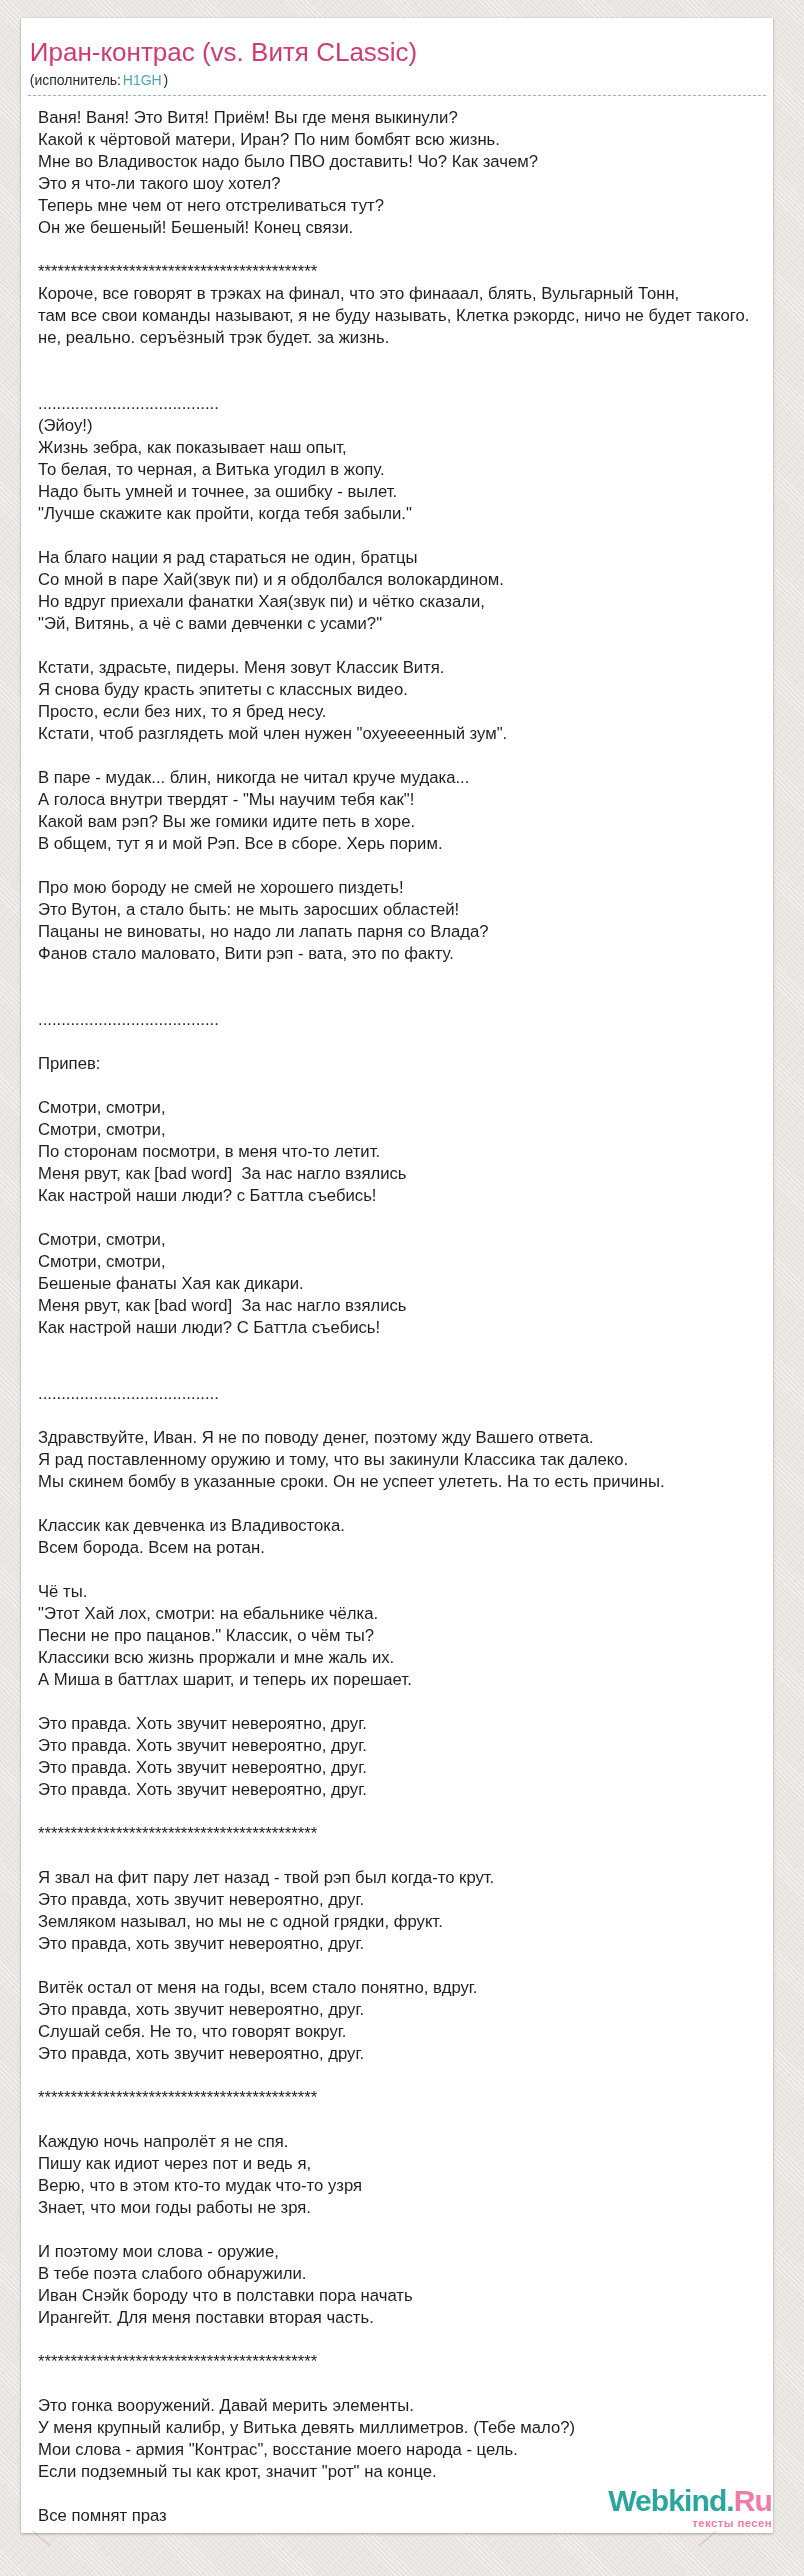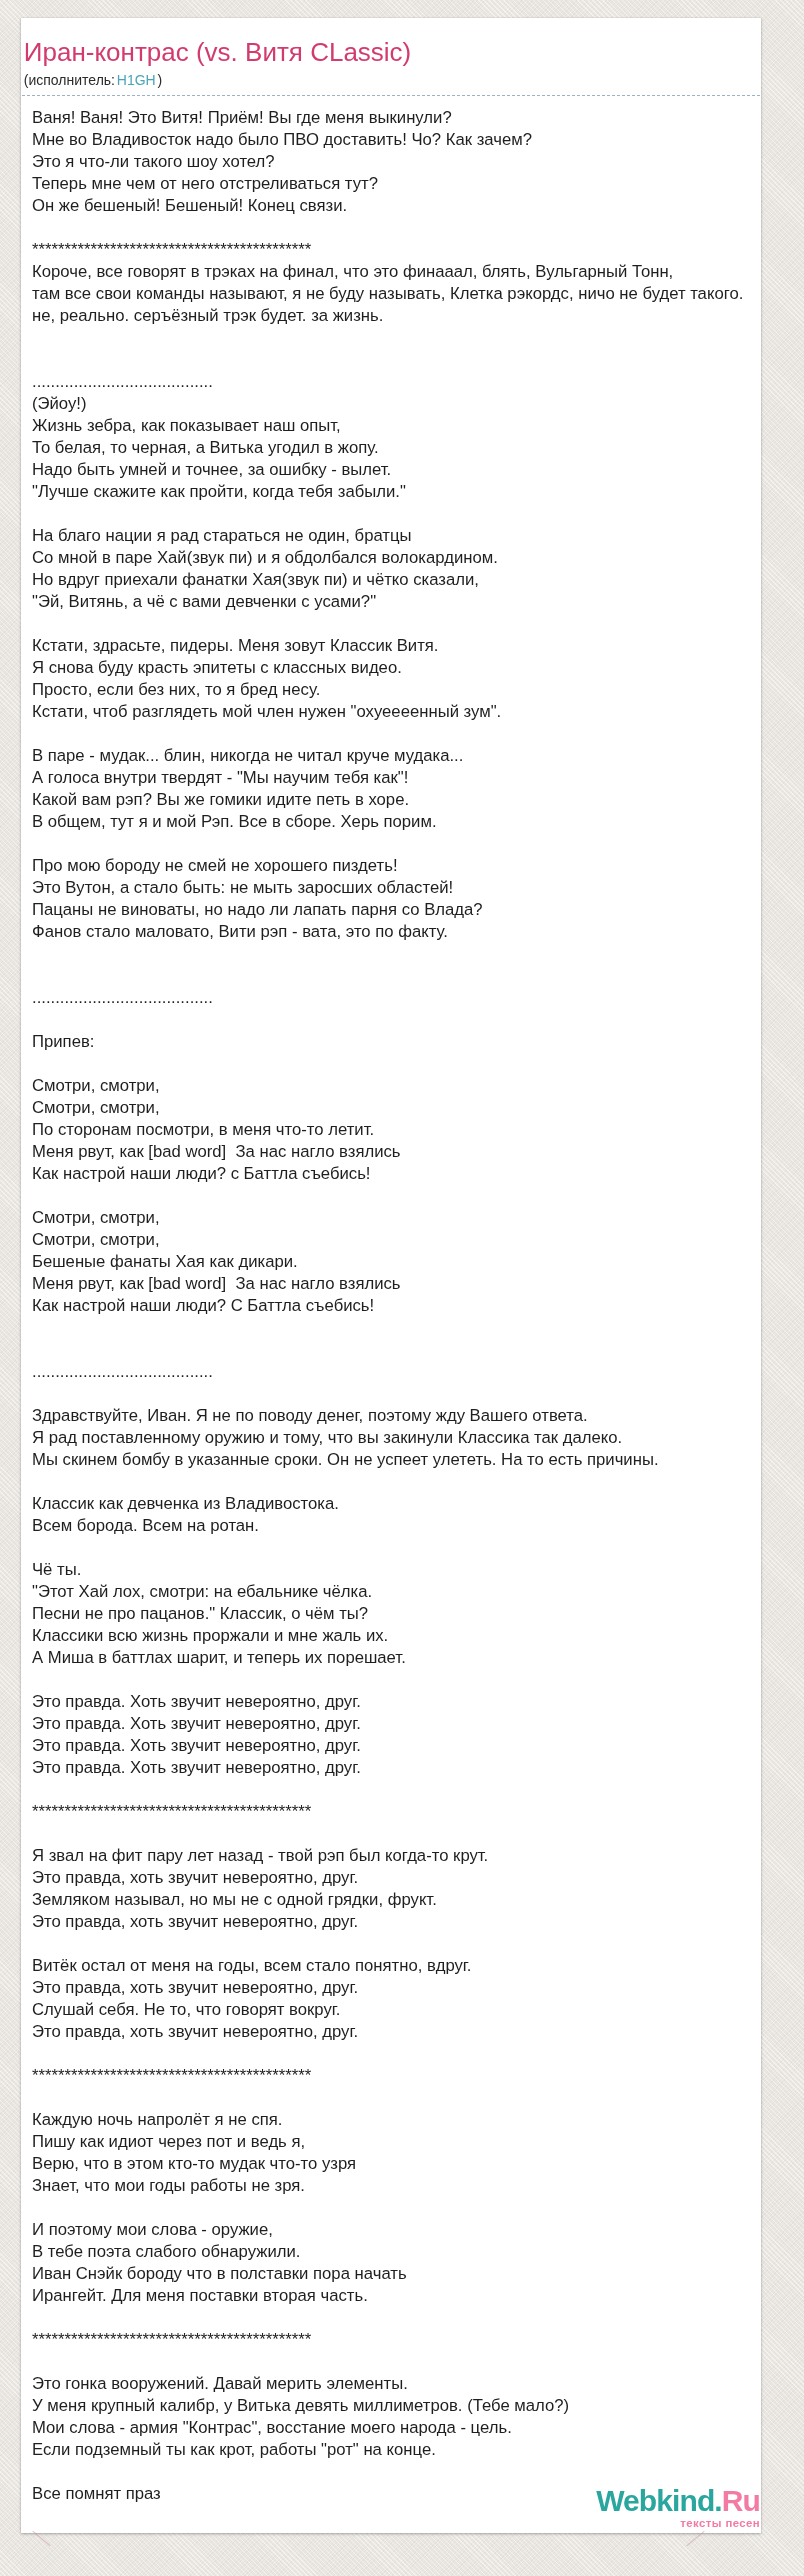--- a/index.html
+++ b/index.html
@@ -6,21 +6,21 @@
   body{
     width:804px;height:2576px;overflow:hidden;position:relative;
     font-family:"Liberation Sans", sans-serif;
     background-color:#eae7e2;
     background-image:
       repeating-linear-gradient(45deg, rgba(255,255,255,.45) 0 0.9px, transparent 0.9px 3.5px),
       repeating-linear-gradient(-45deg, rgba(0,0,0,.03) 0 0.9px, transparent 0.9px 2.6px);
   }
   .card{
     position:absolute;left:21px;top:17.5px;width:738px;min-height:2515px;
-    background:#ffffff;padding:0 1px;
+    background:#ffffff;padding:0 7px;
     box-shadow:0 0.9px 2.6px rgba(0,0,0,.28), 0 0 0.9px rgba(0,0,0,.2);
   }
   .header{padding-top:19px;padding-bottom:7px;border-bottom:0.9px dashed #9cb2c6;}
   h1{
     margin:0 0 5.3px 1.8px;font-size:26px;line-height:30px;font-weight:400;
     color:var(--title-color,#d33a6d);letter-spacing:0;
   }
   .artist{margin-left:1.8px;font-size:14px;color:#2b2b2b;}
   .artist-link{color:var(--link-color,#49a5b5);text-decoration:none;margin:0 1.8px;cursor:pointer;}
   .lyrics{margin-top:11.4px;margin-left:10px;color:#1f1f1f;font-size:16.7px;}
@@ -44,20 +44,21 @@
 <body>
 
 <div class="card">
   <div class="header">
     <h1>Иран-контрас (vs. Витя CLassic)</h1>
     <div class="artist"><span>(исполнитель:</span><a class="artist-link">H1GH</a><span>)</span></div>
   </div>
 
   <div class="lyrics" id="lyrics">
       <div class="line">Ваня! Ваня! Это Витя! Приём! Вы где меня выкинули?</div>
+      <div class="line">Какой к чёртовой матери, Иран? По ним бомбят всю жизнь.</div>
       <div class="line">Мне во Владивосток надо было ПВО доставить! Чо? Как зачем?</div>
       <div class="line">Это я что-ли такого шоу хотел?</div>
       <div class="line">Теперь мне чем от него отстреливаться тут?</div>
       <div class="line">Он же бешеный! Бешеный! Конец связи.</div>
       <div class="line"></div>
       <div class="line">*******************************************</div>
       <div class="line">Короче, все говорят в трэках на финал, что это финааал, блять, Вульгарный Тонн,</div>
       <div class="line">там все свои команды называют, я не буду называть, Клетка рэкордс, ничо не будет такого.</div>
       <div class="line">не, реально. серъёзный трэк будет. за жизнь.</div>
       <div class="line"></div>
@@ -149,21 +150,21 @@
       <div class="line">И поэтому мои слова - оружие,</div>
       <div class="line">В тебе поэта слабого обнаружили.</div>
       <div class="line">Иван Снэйк бороду что в полставки пора начать</div>
       <div class="line">Ирангейт. Для меня поставки вторая часть.</div>
       <div class="line"></div>
       <div class="line">*******************************************</div>
       <div class="line"></div>
       <div class="line">Это гонка вооружений. Давай мерить элементы.</div>
       <div class="line">У меня крупный калибр, у Витька девять миллиметров. (Тебе мало?)</div>
       <div class="line">Мои слова - армия "Контрас", восстание моего народа - цель.</div>
-      <div class="line">Если подземный ты как крот, работы "рот" на конце.</div>
+      <div class="line">Если подземный ты как крот, значит "рот" на конце.</div>
       <div class="line"></div>
       <div class="line">Все помнят праз</div>
     </div>
 
   <div class="logo">
     <div class="logo-word"><span class="teal">Webkind</span><span class="teal">.</span><span class="pink">Ru</span></div>
     <div class="logo-tagline">тексты песен</div>
   </div>
 
   <div class="curl curl-left"></div>

